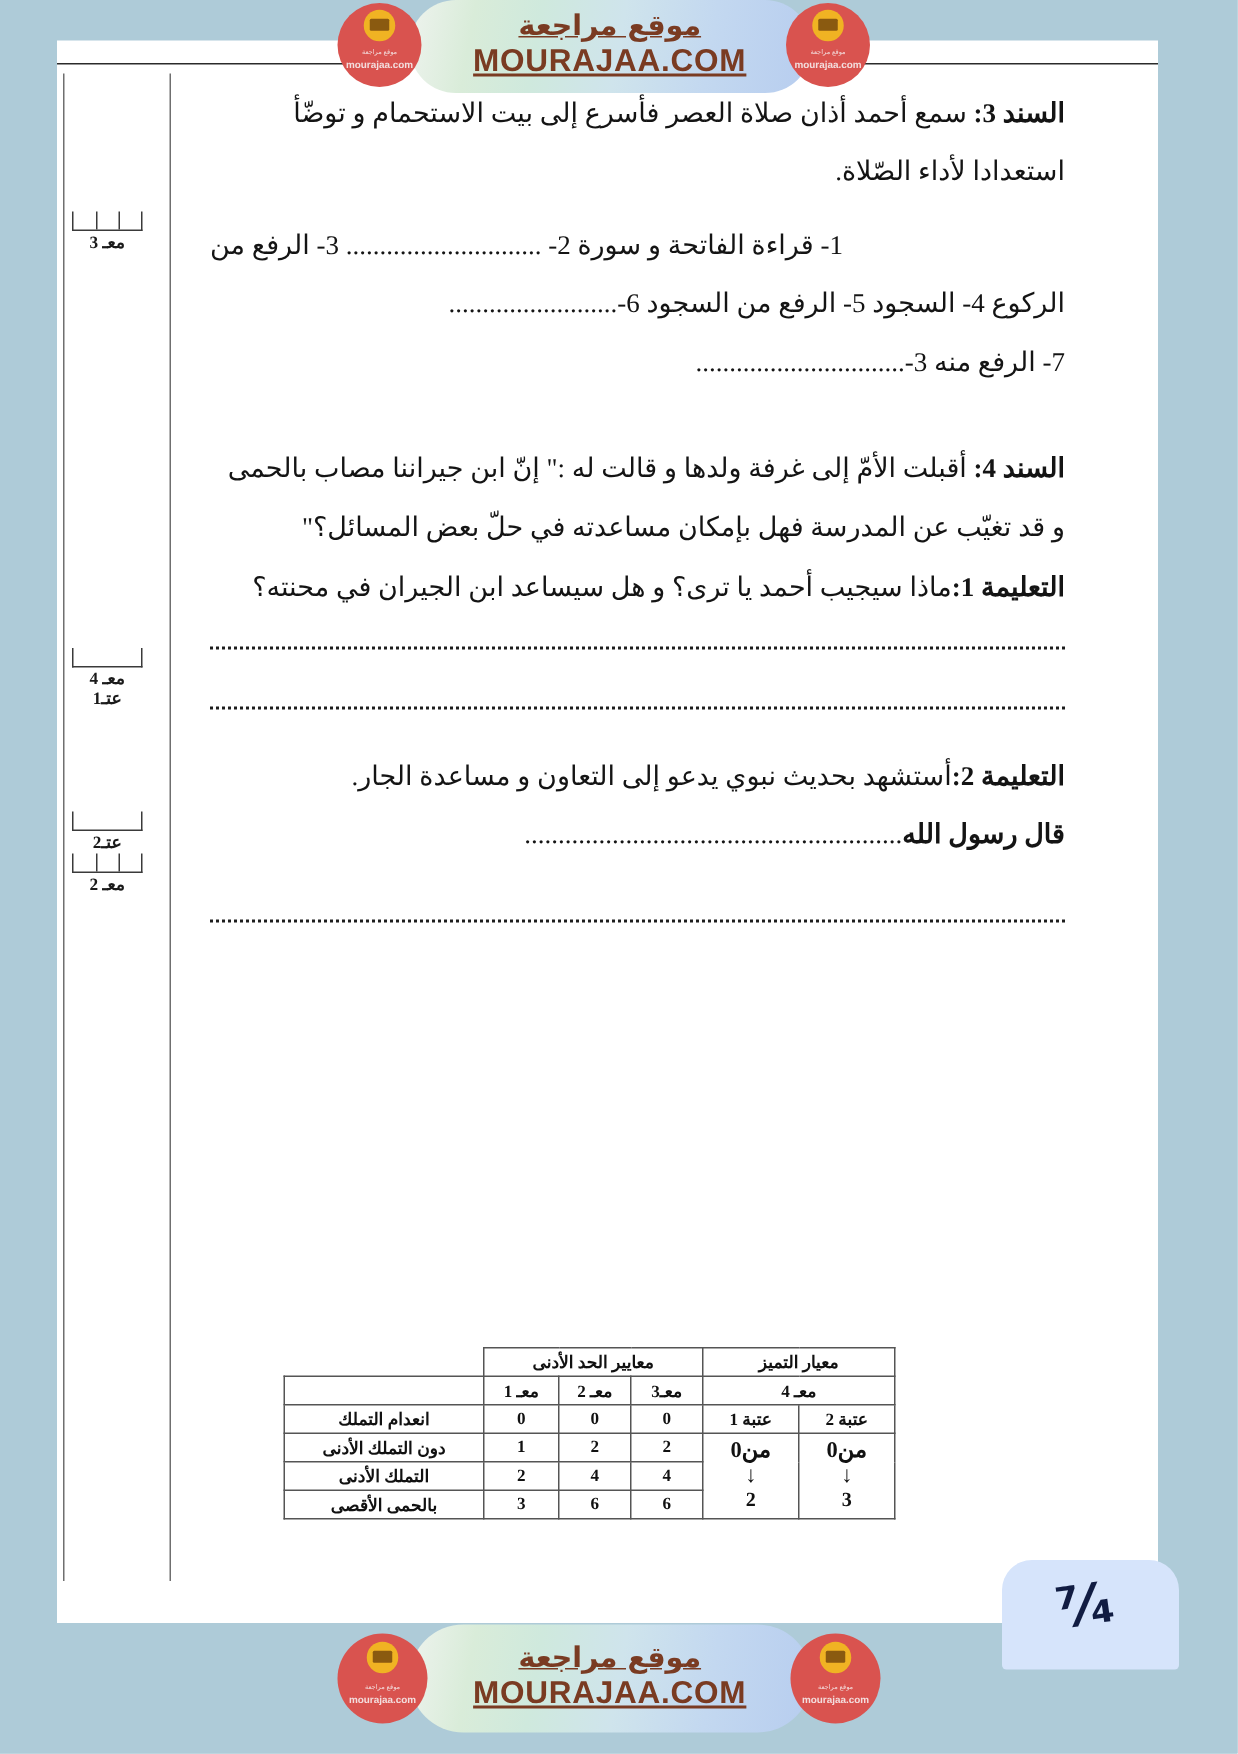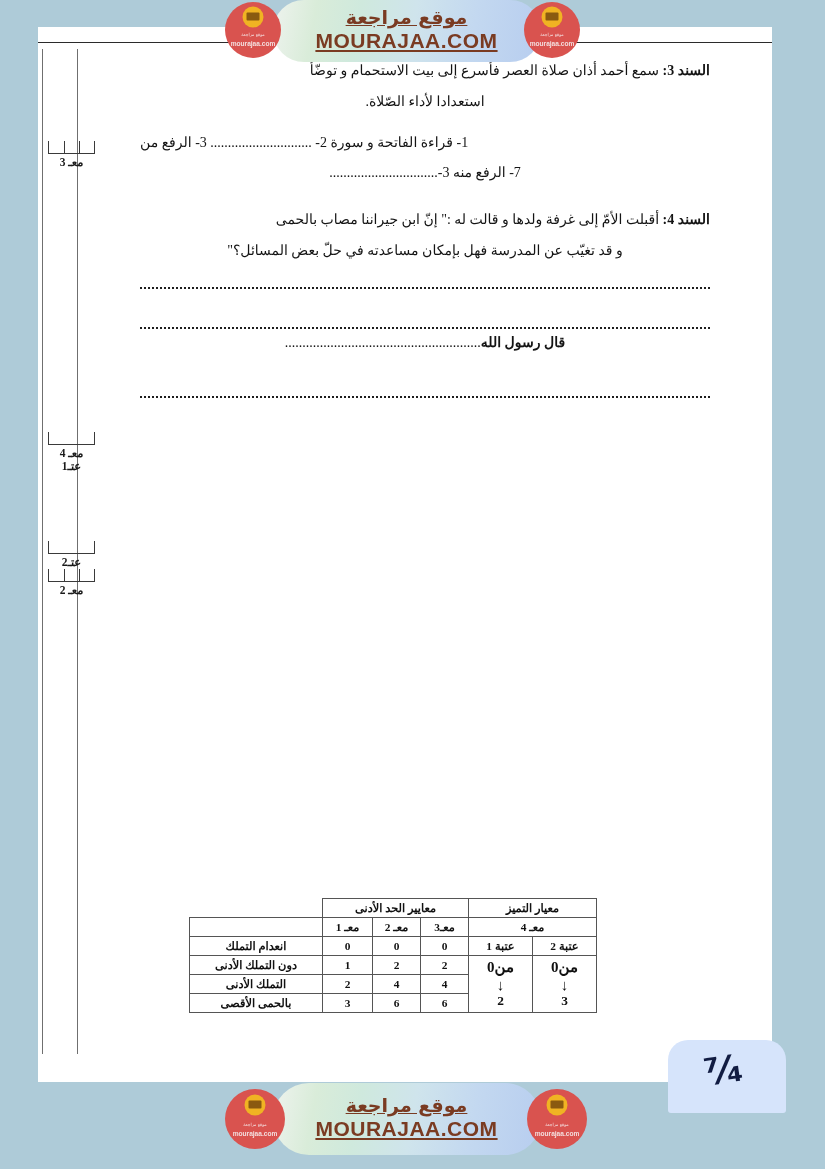--- a/index.html
+++ b/index.html
@@ -33,45 +33,45 @@
   }
 
   
   #content {
     position: absolute;
     right: 62px; top: 30px;
     width: 570px;
     direction: rtl;
     text-align: justify;
     color: #141414;
-    font-size: 14px;
+    font-size: 18px;
     line-height: 2.06;
   }
   .para { margin: 0 0 2px 0; }
   .lead { font-weight: bold; }
-  .left-ln { text-align: center; }
+  .left-ln { text-align: right; }
   .right-ln { text-align: left; }
   .blk { margin-top: 12px; }
 
   .dots-inline { letter-spacing: 0.6px; }
 
   
   .dotline {
     width: 100%;
     height: 14px;
     margin: 9px 0 0 0;
     border-bottom: 2.2px dotted #1d1d1d;
   }
   .dotline.gap { margin-top: 26px; }
 
   
   #margin-col {
     position: absolute;
     left: 4px; top: 22px;
-    width: 36px; height: 1005px;
+    width: 72px; height: 1005px;
     border-left: 1.3px solid #6f6f6f;
     border-right: 1.3px solid #6f6f6f;
   }
   .mk {
     position: absolute;
     width: 47px;
     left: 5px;
     text-align: center;
     direction: rtl;
   }
@@ -293,34 +293,41 @@
       <div class="para">
         <span class="lead">السند 3:</span>
         <span>سمع أحمد أذان صلاة العصر فأسرع إلى بيت الاستحمام و توضّأ</span>
       </div>
       <div class="para left-ln">
         <span>استعدادا لأداء الصّلاة.</span>
       </div>
 
 
       <div class="para blk right-ln dots-inline">1- قراءة الفاتحة و سورة   2- ............................. 3- الرفع من</div>
+      <div class="para left-ln dots-inline">الركوع 4- السجود 5- الرفع من السجود 6-.........................</div>
       <div class="para left-ln dots-inline">7- الرفع منه 3-...............................</div>
 
-      <div class="para blk" style="margin-top:18px;">
+      <div class="para blk" style="margin-top:34px;">
         <span class="lead">السند 4:</span>
         <span>أقبلت الأمّ إلى غرفة ولدها و قالت له :" إنّ ابن جيراننا مصاب بالحمى</span>
       </div>
       <div class="para left-ln">
         <span>و قد تغيّب عن المدرسة فهل بإمكان مساعدته في حلّ بعض المسائل؟"</span>
       </div>
 
+      <div class="para left-ln">
+        <span class="lead">التعليمة 1:</span><span>ماذا سيجيب أحمد يا ترى؟ و هل سيساعد ابن الجيران في محنته؟</span>
+      </div>
 
       <div class="dotline"></div>
       <div class="dotline gap"></div>
 
+      <div class="para left-ln" style="margin-top:26px;">
+        <span class="lead">التعليمة 2:</span><span>أستشهد بحديث نبوي يدعو إلى التعاون و مساعدة الجار.</span>
+      </div>
 
       <div class="para left-ln">
         <span class="lead">قال رسول الله</span><span class="dots-inline">........................................................</span>
       </div>
 
       <div class="dotline gap"></div>
 
     </div>
 
     <div id="grid-table">

